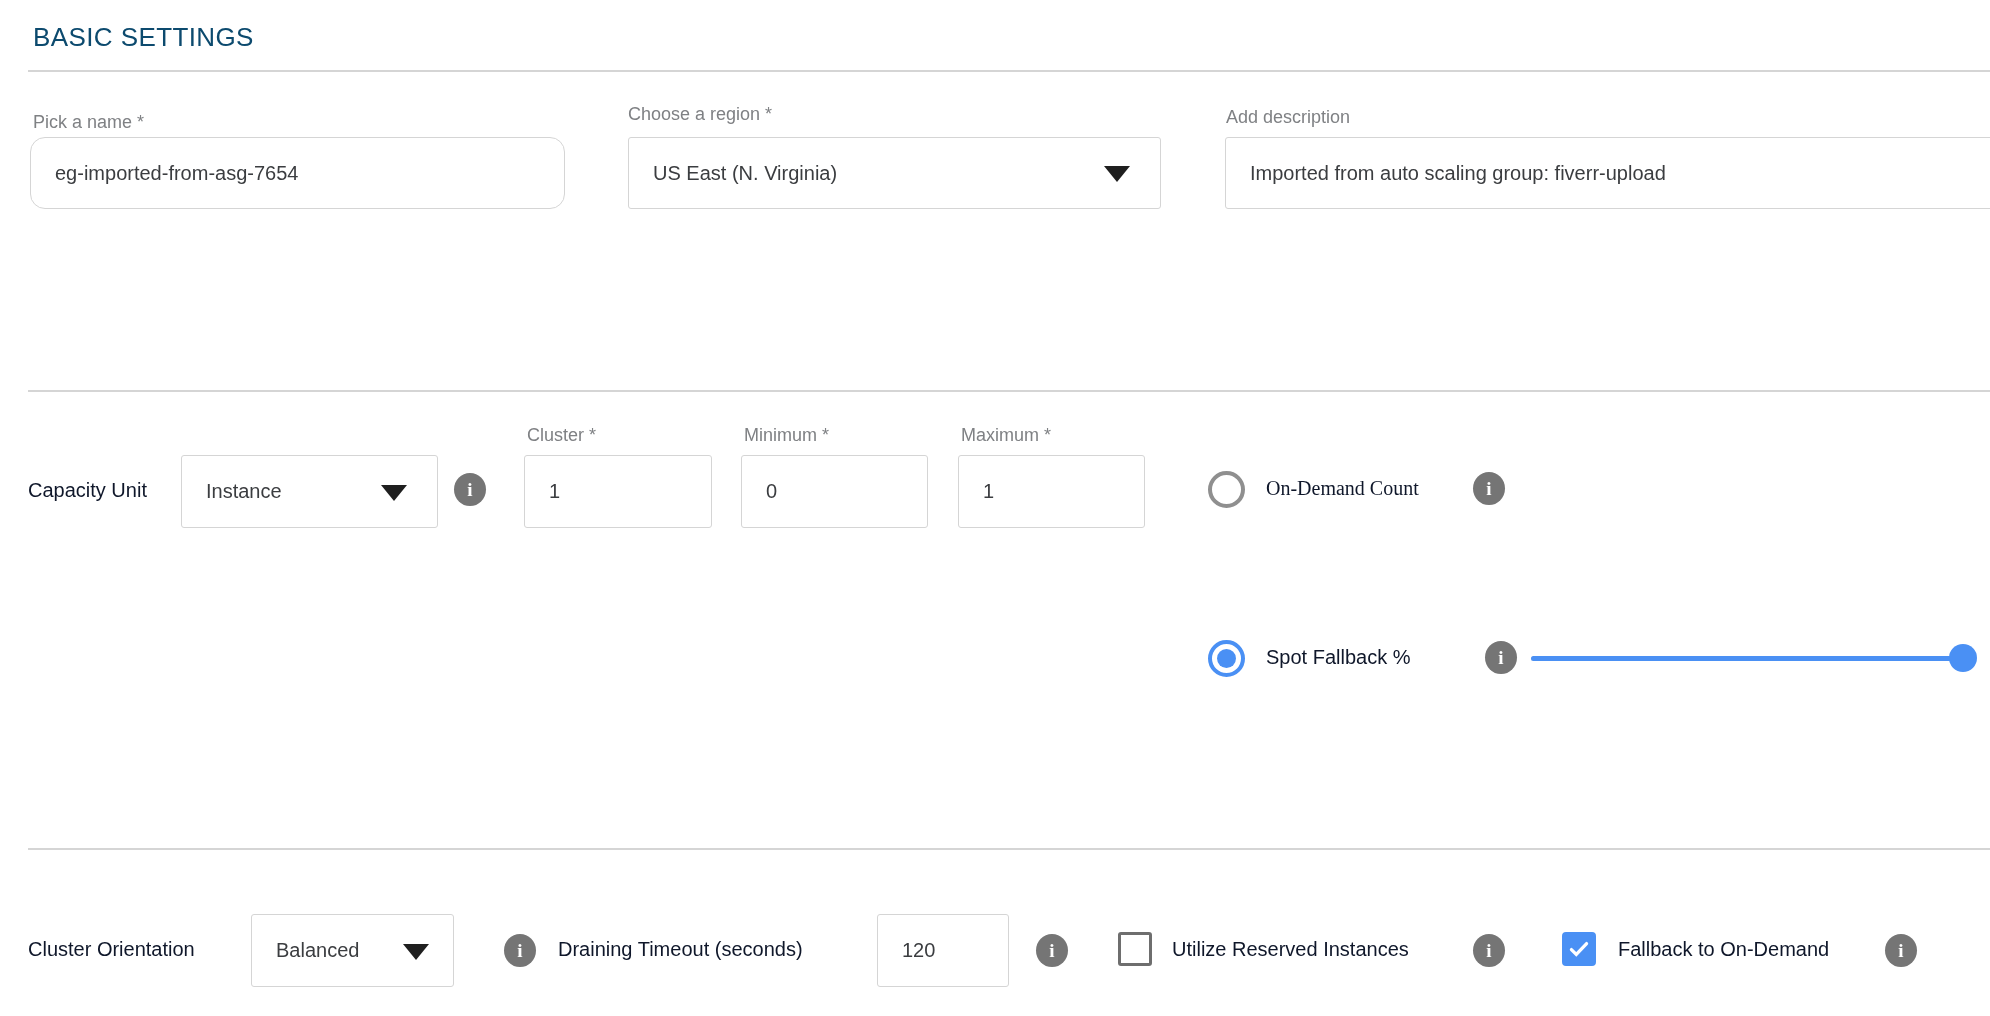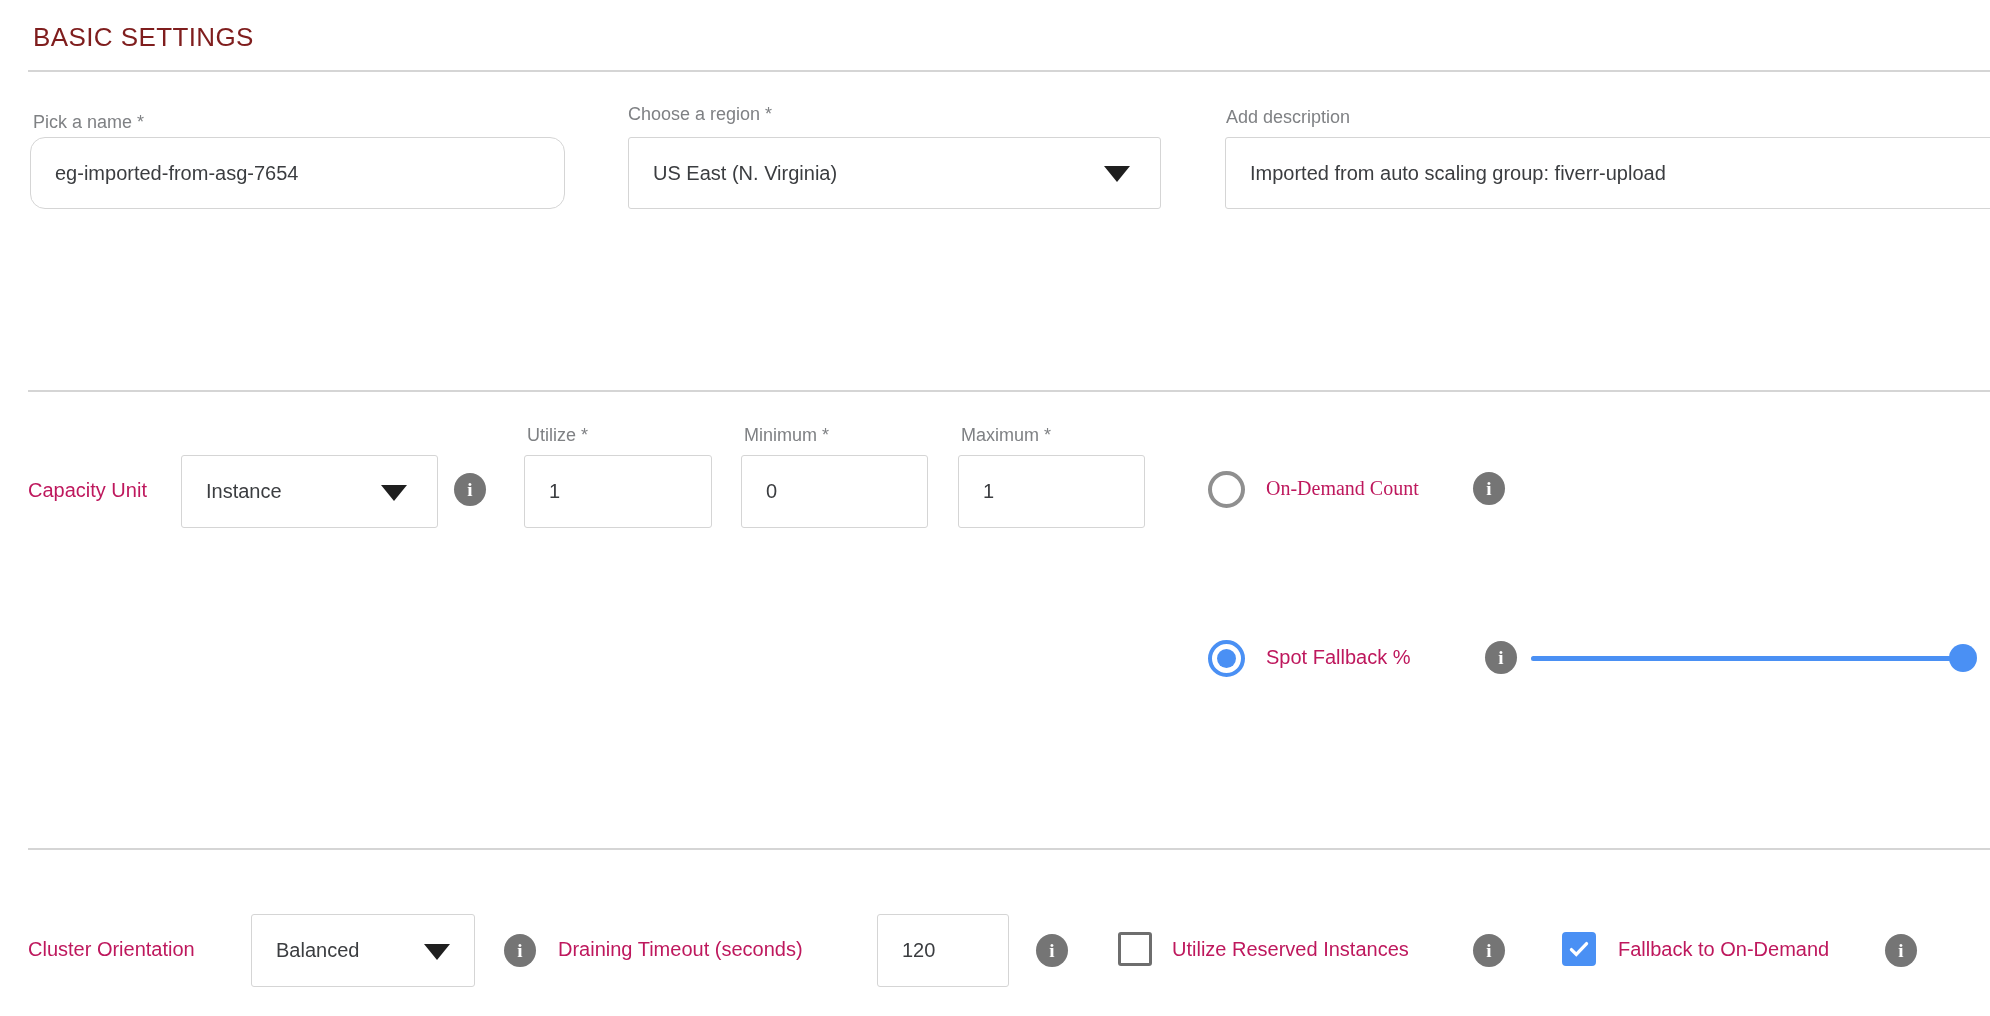--- a/index.html
+++ b/index.html
@@ -4,30 +4,30 @@
 <style>
   * { margin:0; padding:0; box-sizing:border-box; }
   html,body { background:#fff; }
   body { font-family:"Liberation Sans", sans-serif; }
   #stage {
     position:relative; width:1990px; height:1016px;
     background:#ffffff; overflow:hidden;
   }
   .section-title {
     position:absolute; left:33px;
-    font-size:26px; font-weight:400; color:#7f1d1d; letter-spacing:0.4px;
+    font-size:26px; font-weight:400; color:#0c4a6e; letter-spacing:0.4px;
   }
   .divider {
     position:absolute; left:28px; right:0; height:2px; background:#d5d5d5;
   }
   .field-label {
     position:absolute; font-size:18px; color:#7f8184; white-space:nowrap;
   }
   .row-label {
-    position:absolute; font-size:20px; color:#be185d; white-space:nowrap;
+    position:absolute; font-size:20px; color:#0f172a; white-space:nowrap;
   }
   .box {
     position:absolute; background:#fff;
     border:1px solid #d5d5d5; border-radius:3px;
     display:flex; align-items:center;
     font-size:20px; color:#3b3d40; padding:0 24px;
     white-space:nowrap; overflow:hidden;
   }
   .select-box { cursor:pointer; padding-right:60px; }
   .caret {
@@ -102,21 +102,21 @@
 
   <div class="divider" style="top:390px;"></div>
 
   <div class="row-label" style="left:28px; top:479px;">Capacity Unit</div>
   <div class="box select-box" style="left:181px; top:455px; width:257px; height:73px;">
     <span>Instance</span>
     <span class="caret"></span>
   </div>
   <div class="info" style="left:454px; top:473px;">i</div>
 
-  <div class="field-label" style="left:527px; top:425px;">Utilize *</div>
+  <div class="field-label" style="left:527px; top:425px;">Cluster *</div>
   <div class="box" style="left:524px; top:455px; width:188px; height:73px;">
     <span>1</span>
   </div>
 
   <div class="field-label" style="left:744px; top:425px;">Minimum *</div>
   <div class="box" style="left:741px; top:455px; width:187px; height:73px;">
     <span>0</span>
   </div>
 
   <div class="field-label" style="left:961px; top:425px;">Maximum *</div>
@@ -135,21 +135,21 @@
   <div class="info" style="left:1485px; top:641px;">i</div>
 
   <div class="slider-track">
     <div class="slider-fill" style="width: 100%;"></div>
     <div class="slider-thumb" style="left: 100%;"></div>
   </div>
 
   <div class="divider" style="top:848px;"></div>
 
   <div class="row-label" style="left:28px; top:938px;">Cluster Orientation</div>
-  <div class="box select-box" style="left:251px; top:914px; width:224px; height:73px; ">
+  <div class="box select-box" style="left:251px; top:914px; width:203px; height:73px; ">
     <span>Balanced</span>
     <span class="caret" style="right:24px;"></span>
   </div>
   <div class="info" style="left:504px; top:934px;">i</div>
 
   <div class="row-label" style="left:558px; top:938px;">Draining Timeout (seconds)</div>
   <div class="box" style="left:877px; top:914px; width:132px; height:73px;">
     <span>120</span>
   </div>
   <div class="info" style="left:1036px; top:934px;">i</div>

